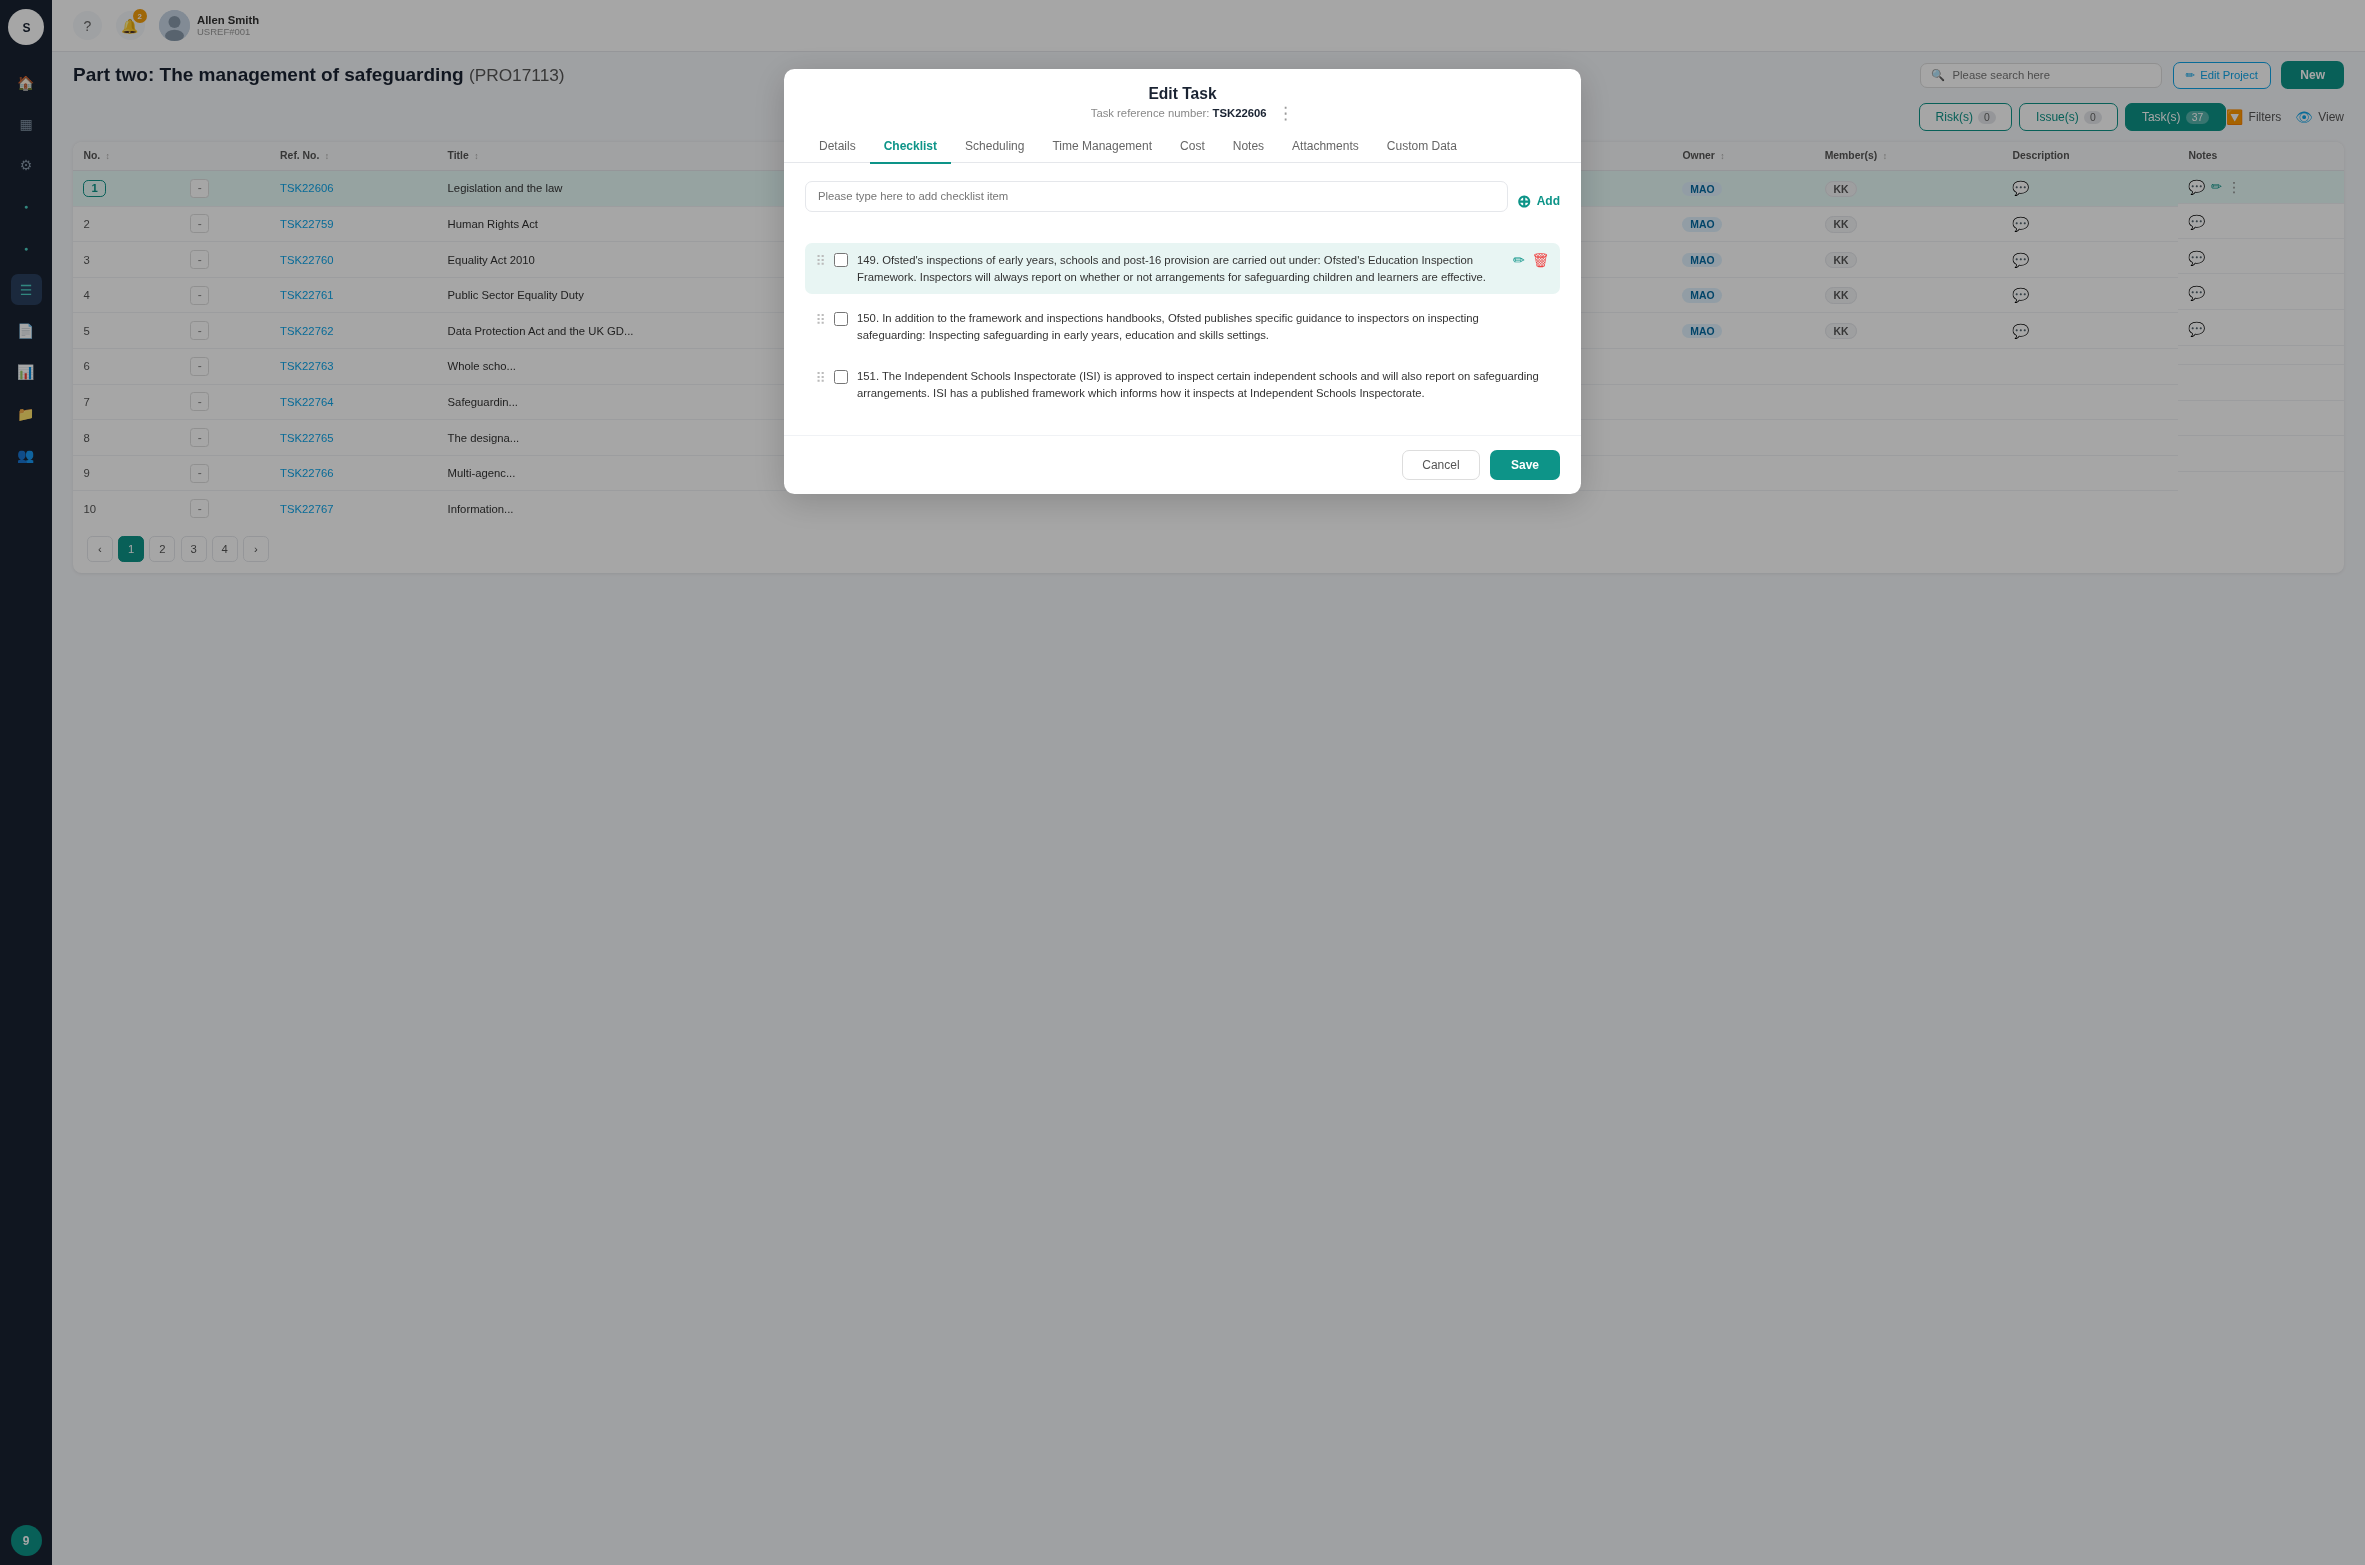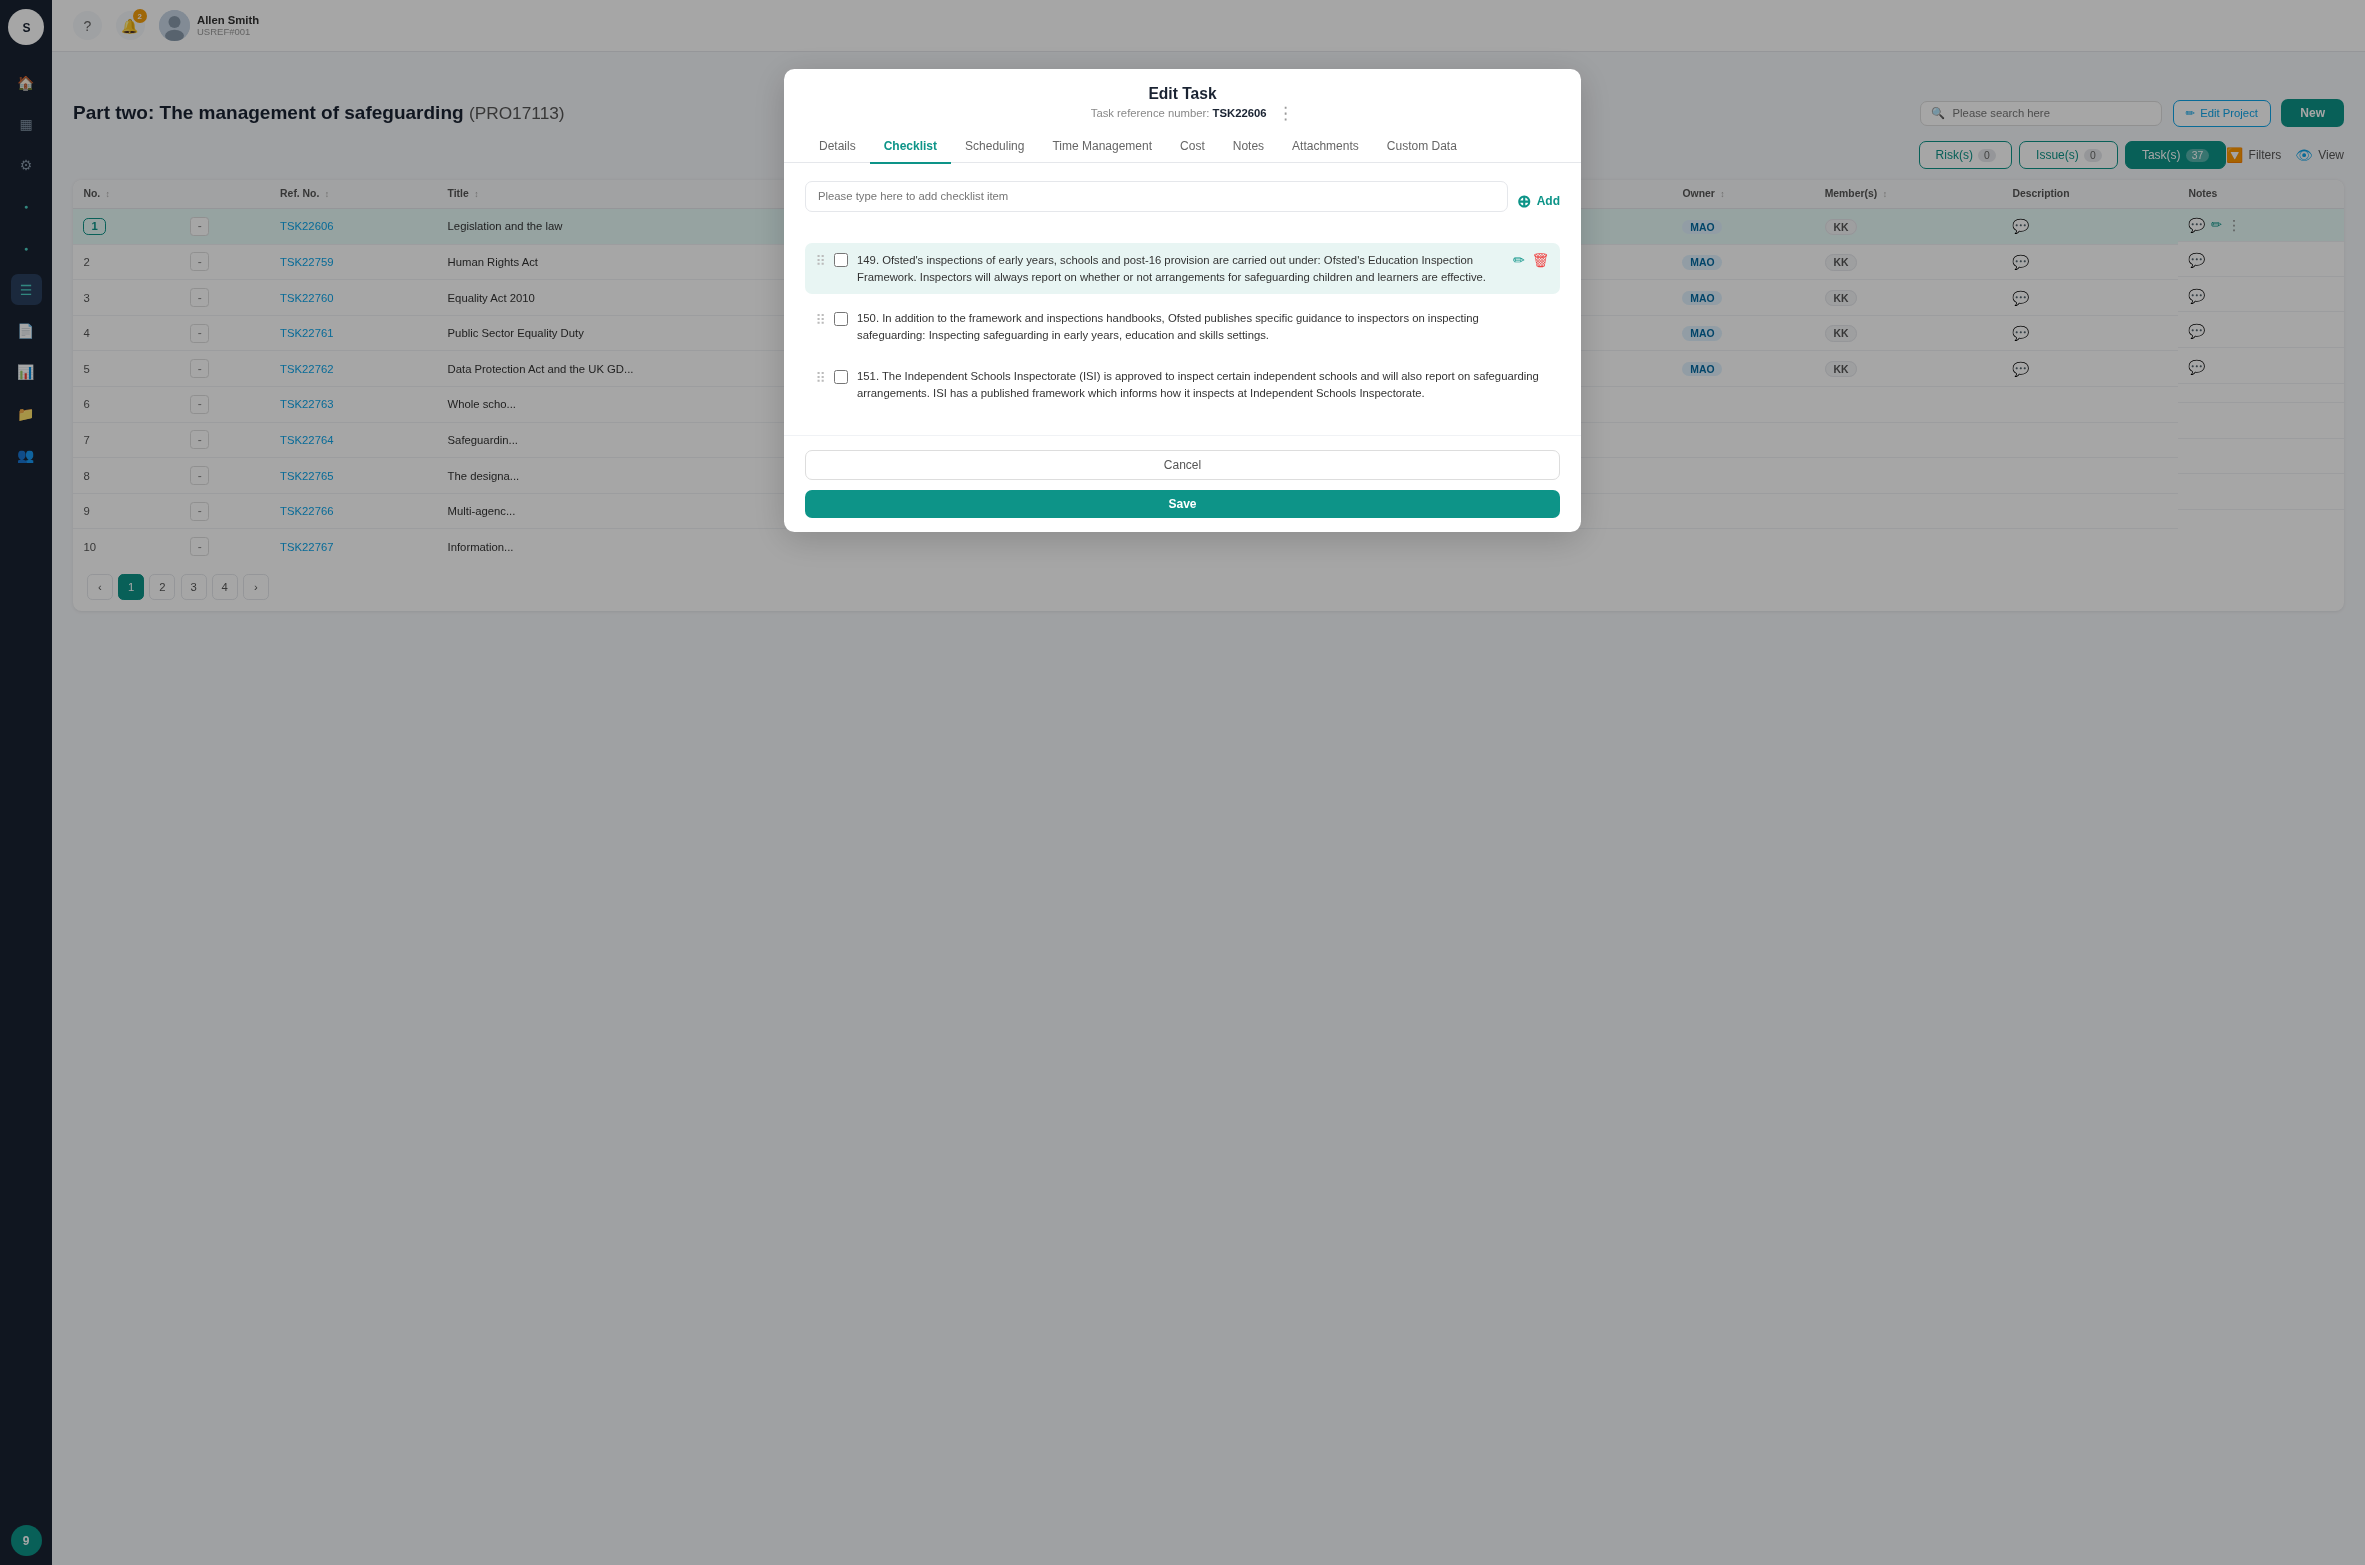--- a/index.html
+++ b/index.html
@@ -49,21 +49,21 @@
     .avatar {
       width: 31px; height: 31px; border-radius: 50%; background: #c8d6e5;
       display: flex; align-items: center; justify-content: center;
       font-size: 12px; color: #555; overflow: hidden;
     }
     .user-name { font-weight: 600; font-size: 11.3px; }
     .user-ref { font-size: 9.5px; color: #999; }
 
     
     .main {
-      margin-left: 52px; padding-top: 82px; min-height: 100vh;
+      margin-left: 52px; padding-top: 44px; min-height: 100vh;
       background: #f5f7fa;
     }
     .content { padding: 17.3px 21px; }
 
     
     .page-header {
       display: flex; align-items: center; justify-content: space-between;
       margin-bottom: 14px;
     }
     .page-title { font-size: 19px; font-weight: 700; color: #1a2332; }
@@ -233,21 +233,21 @@
     }
     .checklist-item-text { font-size: 11.3px; color: #333; line-height: 1.5; flex: 1; }
     .checklist-item-actions {
       display: flex; gap: 7px; align-items: center; flex-shrink: 0;
     }
     .drag-handle { color: #bbb; font-size: 14px; cursor: grab; flex-shrink: 0; margin-top: 1.7px; }
 
     
     .modal-footer {
       display: flex; justify-content: flex-end; gap: 10.4px;
-      padding: 14px 21px; border-top: 0.9px solid #f0f2f5; flex-direction: column;
+      padding: 14px 21px; border-top: 0.9px solid #f0f2f5;
     }
     .cancel-btn {
       border: 0.9px solid #ddd; background: #fff; color: #555;
       border-radius: 7px; padding: 7px 19px; font-size: 12px; cursor: pointer;
     }
     .save-btn {
       background: #0d9488; color: #fff; border: none;
       border-radius: 7px; padding: 7px 21px; font-size: 12px;
       font-weight: 600; cursor: pointer;
     }

